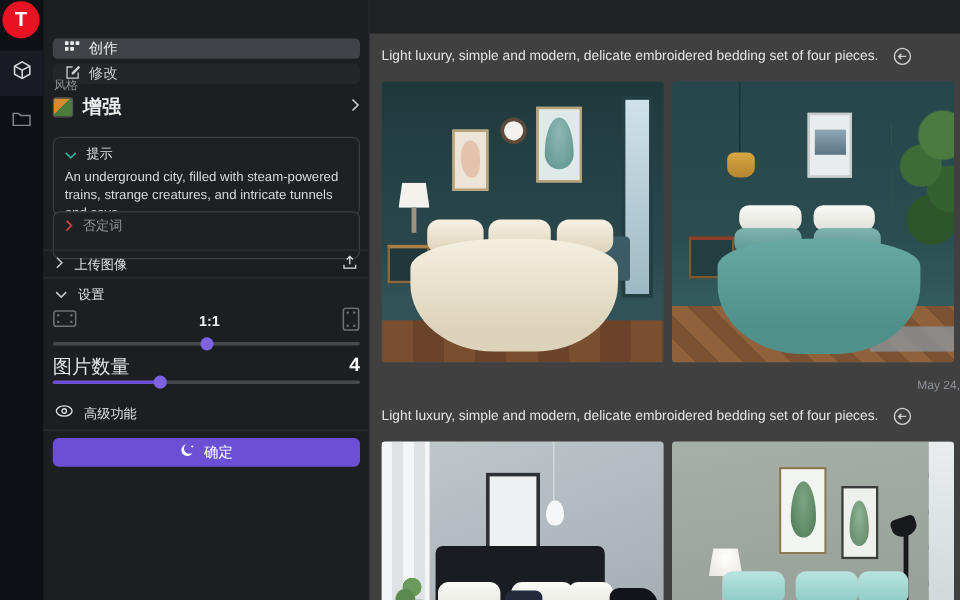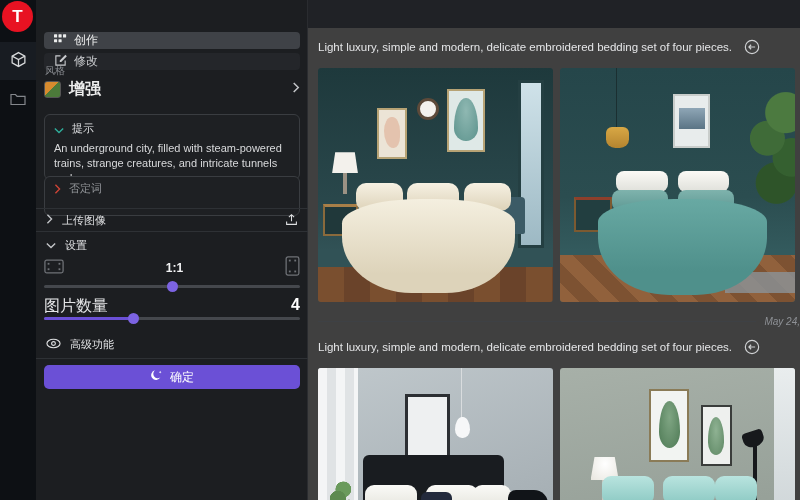--- a/index.html
+++ b/index.html
@@ -65,21 +65,21 @@
 
   
   #main { left:308px; top:0; width:492px; height:500px; background:#202226; }
   #mainContent { left:0; top:28px; width:492px; height:472px; background:#404040; padding:6px 0 0 10px; }
   .prompt-row { display:flex; align-items:center; gap:12px; height:26px; color:#e4e5e7; font-size:11.5px; }
   .reuse-btn { color:#cfd1d3; cursor:pointer; display:flex; }
   .img-grid { display:flex; gap:7px; margin-top:8px; }
   .img-card { position:relative; width:235px; height:234px; border-radius:3px; overflow:hidden; background:#333; cursor:pointer; }
   .divider-row { display:flex; align-items:center; margin-top:10px; height:18px; }
   .divider-row .rule { flex:1; border-top:1px solid #3e4145; }
-  .date { font-size:10px; color:#8e9196; white-space:nowrap; padding-left:8px;font-style:italic; }
+  .date { font-size:10px; color:#8e9196; white-space:nowrap; padding-left:8px; }
   .prompt-row.second { margin-top:4px; }
 
   
   .sc { position:absolute; }
   
   #s1 { background:linear-gradient(180deg,#1e393c,#2a484c 60%,#315256 78%); }
   #s1 .floor { left:0; bottom:0; width:100%; height:15%;
     background:repeating-linear-gradient(90deg,#7a4f2f 0 26px,#6a432a 26px 52px); }
   #s1 .window { right:4%; top:5%; width:11%; height:72%; background:linear-gradient(180deg,#cfe2e9,#9db9c4); border:3px solid #243f42; }
   #s1 .frame1 { left:25%; top:17%; width:13%; height:22%; background:#ece4d6; border:2px solid #b7a375; }

